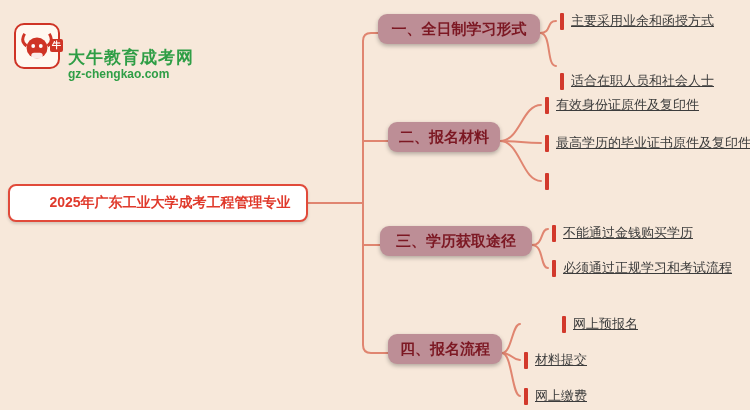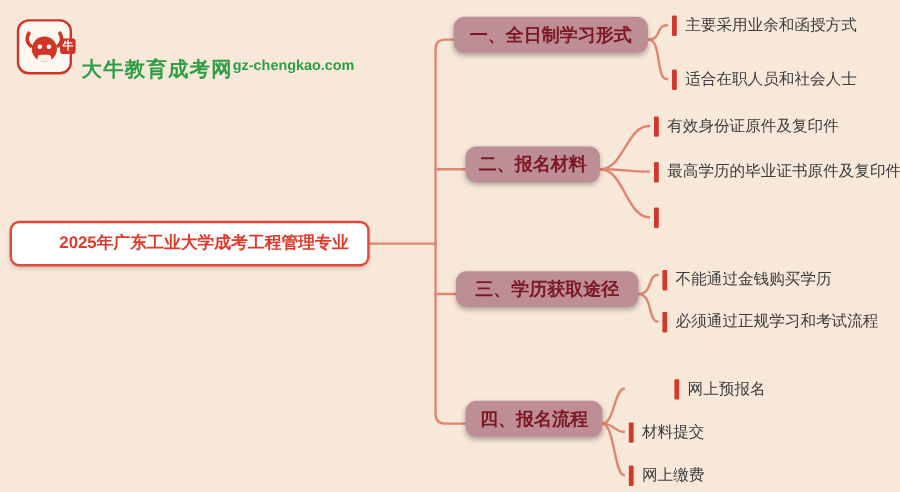--- a/index.html
+++ b/index.html
@@ -21,21 +21,21 @@
   .logo{position:absolute;left:14px;top:10px;display:flex;align-items:center;gap:8px;cursor:pointer;}
   .logo-icon{
     width:46px;height:46px;box-sizing:border-box;
     border:2px solid #cf3426;border-radius:10px;background:#fff8f0;
     display:flex;align-items:center;justify-content:center;position:relative;
   }
   .logo-seal{
     position:absolute;right:-5px;top:14px;width:13px;height:13px;background:#cf3426;
     color:#fff;font-size:9px;line-height:13px;text-align:center;border-radius:2px;font-weight:bold;
   }
-  .logo-text{display:flex;flex-direction:row;line-height:1.15;margin-top:38px;}
+  .logo-text{display:flex;flex-direction:column;line-height:1.15;margin-top:38px;}
   .logo-name{color:#2f9e46;font-size:17px;font-weight:bold;letter-spacing:1px;}
   .logo-domain{color:#2f9e46;font-size:12px;font-weight:bold;}
 
   
   .root{
     position:absolute;left:8px;top:184px;width:300px;height:38px;box-sizing:border-box;
     background:#ffffff;border:2px solid #e14a3a;border-radius:8px;
     color:#e03a2c;font-size:14px;font-weight:bold;
     display:flex;align-items:center;justify-content:center;text-align:center;
     box-shadow:0 2px 3px rgba(0,0,0,.15);
@@ -50,21 +50,21 @@
     box-shadow:0 2px 4px rgba(0,0,0,.28);
   }
   .b0{left:378px;top:14px;width:162px;}
   .b1{left:388px;top:122px;width:112px;}
   .b2{left:380px;top:226px;width:152px;}
   .b3{left:388px;top:334px;width:114px;}
 
   
   .leaf{position:absolute;display:flex;align-items:center;height:18px;}
   .leaf-bar{width:4px;height:17px;background:#d2392c;border-radius:1px;margin-right:7px;flex:0 0 auto;}
-  .leaf-text{color:#3c3c3c;font-size:13px;white-space:nowrap;}
+  .leaf-text{color:#3c3c3c;font-size:13px;white-space:nowrap;text-decoration:underline;}
 </style>
 </head>
 <body>
 
 <div class="stage">
 
   <svg class="wires" viewBox="0 0 750 410" aria-hidden="true">
 
     <path d="M 308 203 H 363"></path>
 
@@ -109,21 +109,21 @@
 
   <div class="branch b0">一、全日制学习形式</div>
   <div class="branch b1">二、报名材料</div>
   <div class="branch b2">三、学历获取途径</div>
   <div class="branch b3">四、报名流程</div>
 
   <div class="leaf" style="left:560px;top:12px;">
     <span class="leaf-bar"></span>
     <span class="leaf-text">主要采用业余和函授方式</span>
   </div>
-  <div class="leaf" style="left:560px;top:57px;text-align:center;">
+  <div class="leaf" style="left:560px;top:72px;text-align:center;">
     <span class="leaf-bar"></span>
     <span class="leaf-text">适合在职人员和社会人士</span>
   </div>
 
   <div class="leaf" style="left:545px;top:96px;">
     <span class="leaf-bar"></span>
     <span class="leaf-text">有效身份证原件及复印件</span>
   </div>
   <div class="leaf" style="left:545px;top:134px;">
     <span class="leaf-bar"></span>

